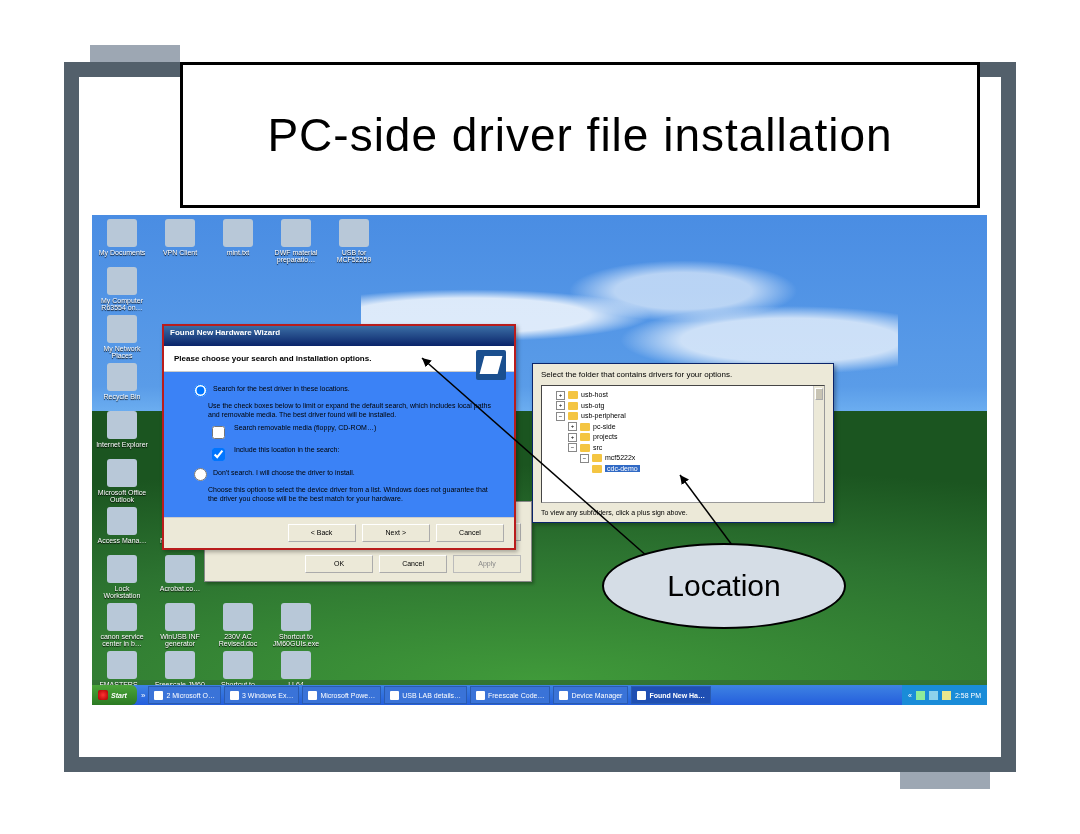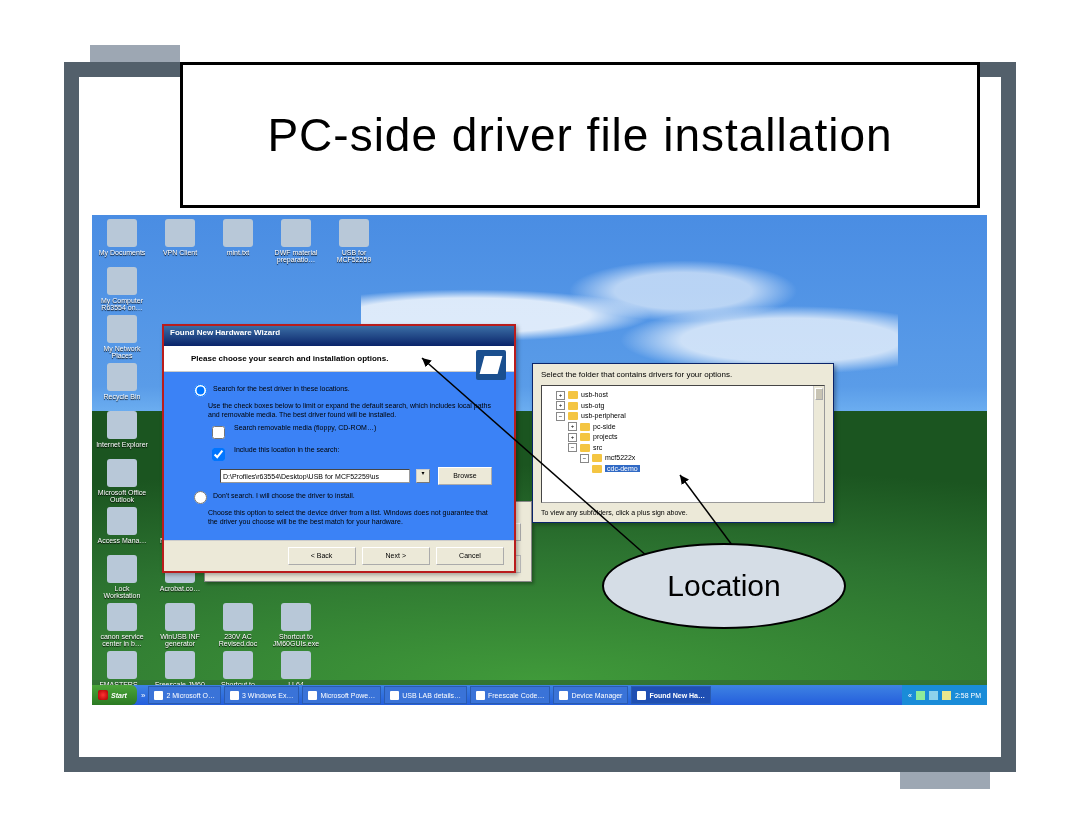--- a/index.html
+++ b/index.html
@@ -15,21 +15,21 @@
   
   .desktop{position:absolute;inset:0;background:linear-gradient(#4A8DE3 0%,#5A9CE8 35%,#6BADF0 40%,#3E8A4A 41%,#55A552 70%,#2C6C2E 100%);}
   .hill{position:absolute;bottom:25px;left:0;right:0;height:55%;background:radial-gradient(ellipse 120% 80% at 50% 100%,#409A3A 0%,#2C7330 60%,#1B5520 100%);}
   .sky-clouds{position:absolute;top:8%;left:30%;width:60%;height:25%;background:radial-gradient(ellipse at 20% 50%,rgba(255,255,255,.8) 0 20%,transparent 30%),radial-gradient(ellipse at 60% 30%,rgba(255,255,255,.6) 0 15%,transparent 25%),radial-gradient(ellipse at 80% 70%,rgba(255,255,255,.7) 0 18%,transparent 28%);}
   
   .dicon{position:absolute;width:52px;font-size:7px;color:#fff;text-align:center;text-shadow:0 1px 1px #000;}
   .dicon .ic{width:30px;height:28px;margin:0 auto 2px;background:#B8C8D8;border-radius:3px;}
   
   .wizard{position:absolute;left:70px;top:62px;width:350px;background:#3b82f6;border:2px solid #b91c1c;box-shadow:2px 2px 4px rgba(0,0,0,.3);font-size:8px;color:#000;margin-top:47px;}
   .titlebar{height:16px;background:linear-gradient(#3B6EA5,#0A246A);color:#fff;font-size:8px;font-weight:bold;padding:2px 6px;}
-  .wiz-head{background:#fff;padding:8px 27px;border-bottom:1px solid #ccc;position:relative;font-weight:bold;}
+  .wiz-head{background:#fff;padding:8px 10px;border-bottom:1px solid #ccc;position:relative;font-weight:bold;}
   .wiz-head b{font-size:8px;}
   .wiz-ic{position:absolute;right:8px;top:4px;width:30px;height:30px;background:#1A4F8F;border-radius:2px;}
   .wiz-ic::after{content:"";position:absolute;left:6px;top:6px;width:18px;height:18px;background:#fff;transform:skewX(-15deg);}
   .wiz-body{padding:8px 20px 10px 30px;font-size:7px;line-height:1.3;}
   .radio{display:flex;gap:6px;margin:4px 0;}
   .radio input{margin:0;}
   .chk-row{display:flex;gap:6px;margin:3px 0 3px 14px;}
   .pathrow{display:flex;gap:6px;margin:2px 0 6px 26px;align-items:center;}
   .pathrow input[type=text]{flex:1;font-size:7px;height:12px;border:1px inset #999;padding:0 2px;}
   .sel{width:12px;height:12px;border:1px outset #ccc;background:#ECE9D8;font-size:6px;text-align:center;}
@@ -134,25 +134,20 @@
         </div>
       <div style="margin:2px 0 4px 14px">Use the check boxes below to limit or expand the default search, which includes local paths and removable media. The best driver found will be installed.</div>
       <div class="chk-row">
           <input type="checkbox" style="">
           <span>Search removable media (floppy, CD-ROM…)</span>
         </div>
       <div class="chk-row">
           <input type="checkbox" checked="" style="">
           <span>Include this location in the search:</span>
         </div>
-      <div class="pathrow">
-        <input type="text" value="D:\Profiles\r63554\Desktop\USB for MCF52259\us" style="">
-        <span class="sel">▾</span>
-        <span class="btn" style="min-width:36px">Browse</span>
-      </div>
       <div class="radio">
           <input type="radio" style="">
           <span>Don't search. I will choose the driver to install.</span>
         </div>
       <div style="margin:2px 0 4px 14px">Choose this option to select the device driver from a list. Windows does not guarantee that the driver you choose will be the best match for your hardware.</div>
     </div>
     <div class="wiz-foot">
       <span class="btn">&lt; Back</span>
       <span class="btn">Next &gt;</span>
       <span class="btn">Cancel</span>

